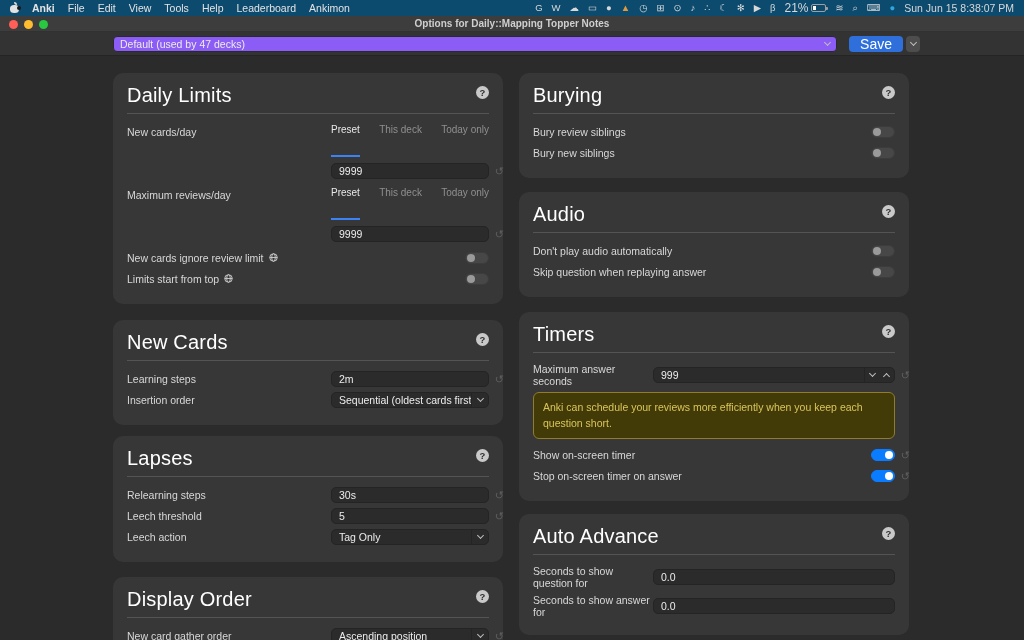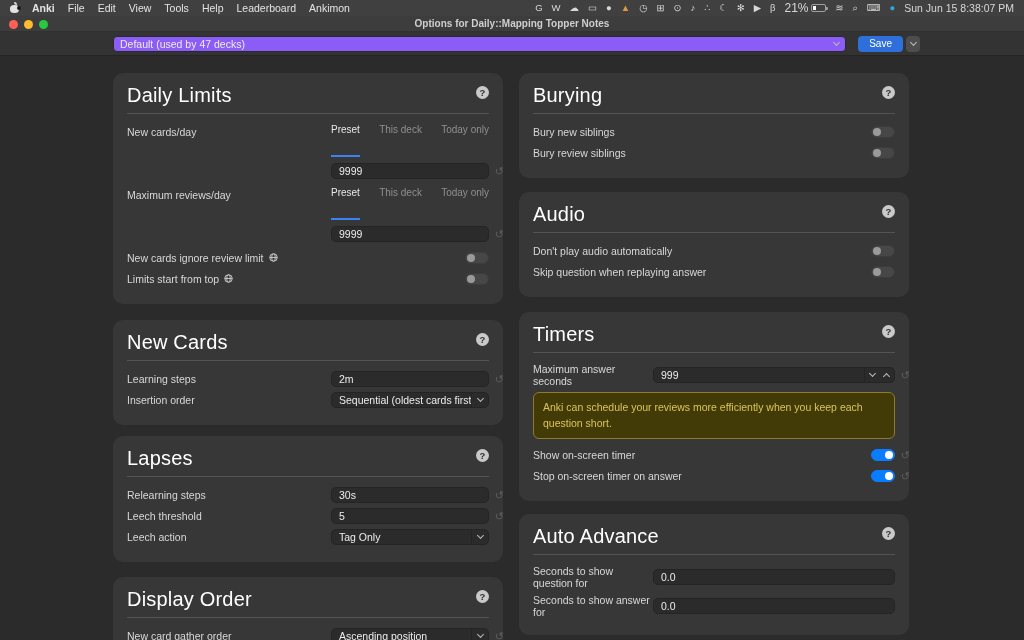--- a/index.html
+++ b/index.html
@@ -1,20 +1,20 @@
 <!DOCTYPE html>
 <html><head>
 <meta charset="utf-8">
 <style>
   * { margin:0; padding:0; box-sizing:border-box; }
   html,body { width:1024px; height:640px; overflow:hidden; background:#2b2b2b;
     font-family:"Liberation Sans", sans-serif; -webkit-font-smoothing:antialiased; }
 
   
-  .menubar { height:16px; background:#404040; display:flex; align-items:center;
+  .menubar { height:16px; background:#0c4a6e; display:flex; align-items:center;
     padding:0 10px; color:#e3e3e3; font-size:10.5px; }
   .menubar-left { display:flex; align-items:center; gap:13px; }
   .apple { width:9px; height:10px; position:relative; display:inline-block; }
   .apple::before { content:""; position:absolute; left:0; top:2px; width:9px; height:8px;
     background:#e3e3e3; border-radius:45% 45% 48% 48%; }
   .apple::after { content:""; position:absolute; right:-2px; top:3px; width:4px; height:4px;
     background:#191919; border-radius:50%; }
   .apple .leaf { position:absolute; left:4px; top:-1px; width:3px; height:3px; background:#e3e3e3;
     border-radius:0 100% 0 100%; }
   .mitem { cursor:default; white-space:nowrap; }
@@ -37,21 +37,21 @@
   .wtitle { font-size:10px; font-weight:700; color:#cfcfcf; }
 
   .toolbar { height:24px; background:#333333; border-bottom:1px solid #242424;
     display:flex; align-items:center; padding:0 104px 0 113px; gap:12px; }
   .deck-select { flex:1; height:16px; background:#8b5cf6; border:1px solid #2a2a2a; border-radius:4px;
     display:flex; align-items:center; padding:0 6px; color:#ececec; font-size:10.5px; cursor:default; }
   .deck-select .txt { flex:1; white-space:nowrap; overflow:hidden; }
   .chev { width:5px; height:5px; border-right:1.4px solid #bdbdbd; border-bottom:1.4px solid #bdbdbd;
     transform:rotate(45deg); display:inline-block; margin-top:-3px; }
   .chev.up { transform:rotate(-135deg); margin-top:3px; }
-  .save-btn { height:16px; background:#2f6fdb; border-radius:4px; color:#fff; font-size:10px;
+  .save-btn { height:16px; background:#2f6fdb; border-radius:4px; color:#fff; font-size:14px;
     display:flex; align-items:center; padding:0 11px; cursor:default; }
   .save-chev { height:16px; width:14px; background:#4d4d4d; border-radius:4px; display:flex;
     align-items:center; justify-content:center; margin-left:-9px; }
 
   
   .content { height:584px; background:#2b2b2b; display:flex; gap:16px; padding:17px 0 0 113px;
     overflow:hidden; }
   .col { width:390px; display:flex; flex-direction:column; }
   .card { background:#373737; border-radius:10px; padding:9px 14px 12px; position:relative; }
   .card.cw-left { --cw:158px; }
@@ -350,29 +350,29 @@
     </div>
   <div class="col" id="col-right">
       <section class="card cw-right" style="margin-bottom: 14px;">
         <div class="card-head">
           <h2 class="card-title">Burying</h2>
           <div class="help">?</div>
         </div>
         <div class="divider"></div>
         <div class="row">
           <span class="rlabel">
+            <span>Bury review siblings</span>
+          </span>
+          <span class="tog">
+            <span class="knob"></span>
+          </span>
+        </div>
+        <div class="row">
+          <span class="rlabel">
             <span>Bury new siblings</span>
-          </span>
-          <span class="tog">
-            <span class="knob"></span>
-          </span>
-        </div>
-        <div class="row">
-          <span class="rlabel">
-            <span>Bury review siblings</span>
           </span>
           <span class="tog">
             <span class="knob"></span>
           </span>
         </div>
       </section>
       <section class="card cw-right" style="margin-bottom: 15px;">
         <div class="card-head">
           <h2 class="card-title">Audio</h2>
           <div class="help">?</div>

